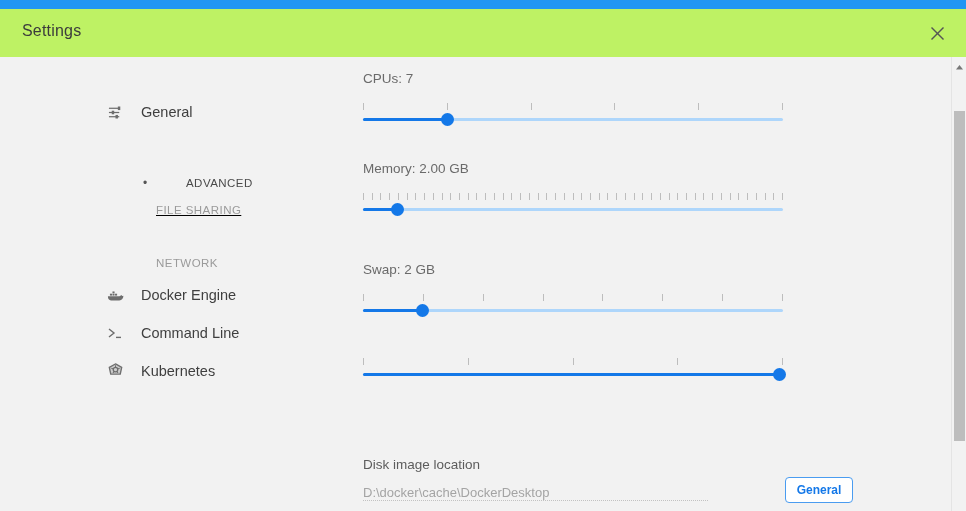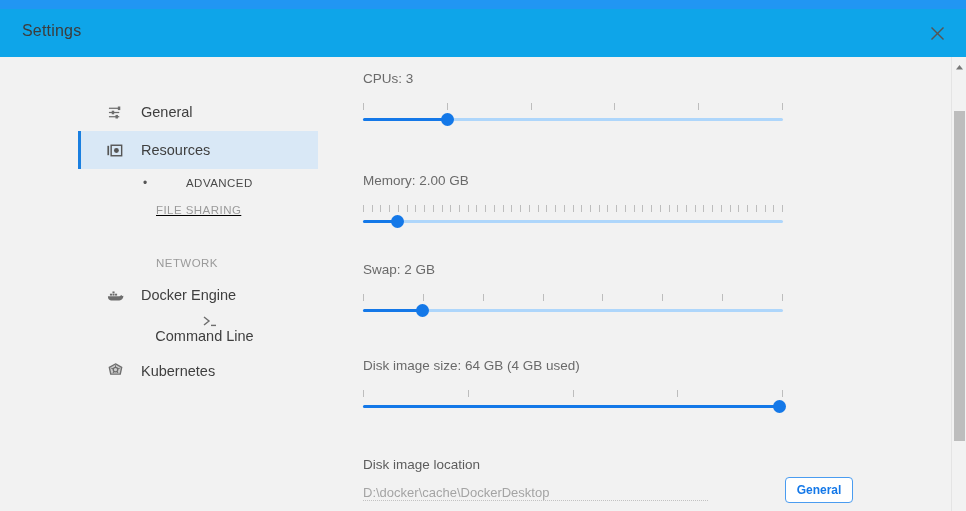--- a/index.html
+++ b/index.html
@@ -27,21 +27,21 @@
     width: 966px;
     height: 9px;
     background: #2196f3;
   }
   
   .titlebar {
     position: absolute;
     top: 9px; left: 0;
     width: 966px;
     height: 63px;
-    background: #0ea5e9;
+    background: #bef264;
     border-bottom: 1px solid #dcdcdc;
     box-sizing: border-box;
   }
   .title-text {
     position: absolute;
     left: 22px;
     top: 13px;
     font-size: 16px;
     color: #3c3c3c;
     letter-spacing: .2px;
@@ -296,30 +296,20 @@
             <rect x="10.5" y="1.6" width="2.6" height="3.8" fill="#6d6d6d"></rect>
             <line x1="1" y1="8" x2="12" y2="8" stroke="#6d6d6d" stroke-width="1.3"></line>
             <rect x="4" y="6.1" width="2.6" height="3.8" fill="#6d6d6d"></rect>
             <line x1="1" y1="12.5" x2="12" y2="12.5" stroke="#6d6d6d" stroke-width="1.3"></line>
             <rect x="8" y="10.6" width="2.6" height="3.8" fill="#6d6d6d"></rect>
           </svg>
         </span>
         <span class="nv-label">General</span>
       </div>
 
-      <div class="nav-item active" style="top:74px;">
-        <span class="nv-icon">
-          <svg width="16" height="15" viewBox="0 0 17 16">
-            <rect x="0.4" y="3" width="1.8" height="10" fill="#555"></rect>
-            <rect x="4.4" y="2.4" width="11.2" height="11.2" fill="none" stroke="#555" stroke-width="1.5"></rect>
-            <circle cx="10" cy="8" r="2.6" fill="#555"></circle>
-          </svg>
-        </span>
-        <span class="nv-label">Resources</span>
-      </div>
 
       <div class="sub-item current" style="top:112px;">
         <span class="bullet">•</span>
         <span class="sub-label">ADVANCED</span>
       </div>
       <div class="sub-item" style="top:139px;text-decoration:underline;">
         <span class="bullet"></span>
         <span class="sub-label">FILE SHARING</span>
       </div>
       <div class="sub-item" style="top:192px;">
@@ -333,21 +323,21 @@
             <path d="M1 7.2 h12.2 c0.7 0 1.4 -0.5 1.8 -1.1 c0.5 1.0 1.7 1.0 2.3 0.6 c0.1 1.6 -0.6 3.4 -2.1 4.2 c-1.3 0.7 -3.2 0.8 -4.9 0.8 H4.2 C2.2 11.7 1 10 1 7.9 z" fill="#6d6d6d"></path>
             <rect x="3.1" y="4.6" width="2.2" height="2.0" fill="#6d6d6d"></rect>
             <rect x="5.8" y="4.6" width="2.2" height="2.0" fill="#6d6d6d"></rect>
             <rect x="8.5" y="4.6" width="2.2" height="2.0" fill="#6d6d6d"></rect>
             <rect x="5.8" y="2.2" width="2.2" height="2.0" fill="#6d6d6d"></rect>
           </svg>
         </span>
         <span class="nv-label">Docker Engine</span>
       </div>
 
-      <div class="nav-item" style="top:257px;flex-direction:column;">
+      <div class="nav-item" style="top:257px;">
         <span class="nv-icon">
           <svg width="16" height="14" viewBox="0 0 16 14">
             <polyline points="2,3 7,7 2,11" fill="none" stroke="#6d6d6d" stroke-width="1.4"></polyline>
             <line x1="9" y1="11.4" x2="14" y2="11.4" stroke="#6d6d6d" stroke-width="1.4"></line>
           </svg>
         </span>
         <span class="nv-label">Command Line</span>
       </div>
 
       <div class="nav-item" style="top:295px;">
@@ -363,37 +353,37 @@
             <line x1="11.7" y1="10.6" x2="10.4" y2="8.9" stroke="#6d6d6d" stroke-width="1.1"></line>
           </svg>
         </span>
         <span class="nv-label">Kubernetes</span>
       </div>
     </div>
 
     <div class="main">
 
       <div class="slider-group" style="top:14px;">
-        <div class="sl-label">CPUs: 3</div>
+        <div class="sl-label">CPUs: 7</div>
         <div class="sl-track-wrap">
           <div class="ticks">
               <div class="tick" style="left: 0px;"></div>
               <div class="tick" style="left: 83.8px;"></div>
               <div class="tick" style="left: 167.6px;"></div>
               <div class="tick" style="left: 251.4px;"></div>
               <div class="tick" style="left: 335.2px;"></div>
               <div class="tick" style="left: 419px;"></div>
             </div>
           <div class="rail"></div>
           <div class="rail-fill" style="width: 84px;"></div>
           <div class="thumb" style="left: 84px;"></div>
         </div>
       </div>
 
-      <div class="slider-group" style="top:116px;">
+      <div class="slider-group" style="top:104px;">
         <div class="sl-label">Memory: 2.00 GB</div>
         <div class="sl-track-wrap">
           <div class="ticks">
               <div class="tick" style="left: 0px;"></div>
               <div class="tick" style="left: 8.72917px;"></div>
               <div class="tick" style="left: 17.4583px;"></div>
               <div class="tick" style="left: 26.1875px;"></div>
               <div class="tick" style="left: 34.9167px;"></div>
               <div class="tick" style="left: 43.6458px;"></div>
               <div class="tick" style="left: 52.375px;"></div>
@@ -459,21 +449,20 @@
               <div class="tick" style="left: 359.143px;"></div>
               <div class="tick" style="left: 419px;"></div>
             </div>
           <div class="rail"></div>
           <div class="rail-fill" style="width: 58.8px;"></div>
           <div class="thumb" style="left: 58.8px;"></div>
         </div>
       </div>
 
       <div class="slider-group" style="top:301px;">
-        <div class="sl-label">Disk image size: 64 GB (4 GB used)</div>
         <div class="sl-track-wrap">
           <div class="ticks">
               <div class="tick" style="left: 0px;"></div>
               <div class="tick" style="left: 104.75px;"></div>
               <div class="tick" style="left: 209.5px;"></div>
               <div class="tick" style="left: 314.25px;"></div>
               <div class="tick" style="left: 419px;"></div>
             </div>
           <div class="rail"></div>
           <div class="rail-fill" style="width: 415.8px;"></div>

